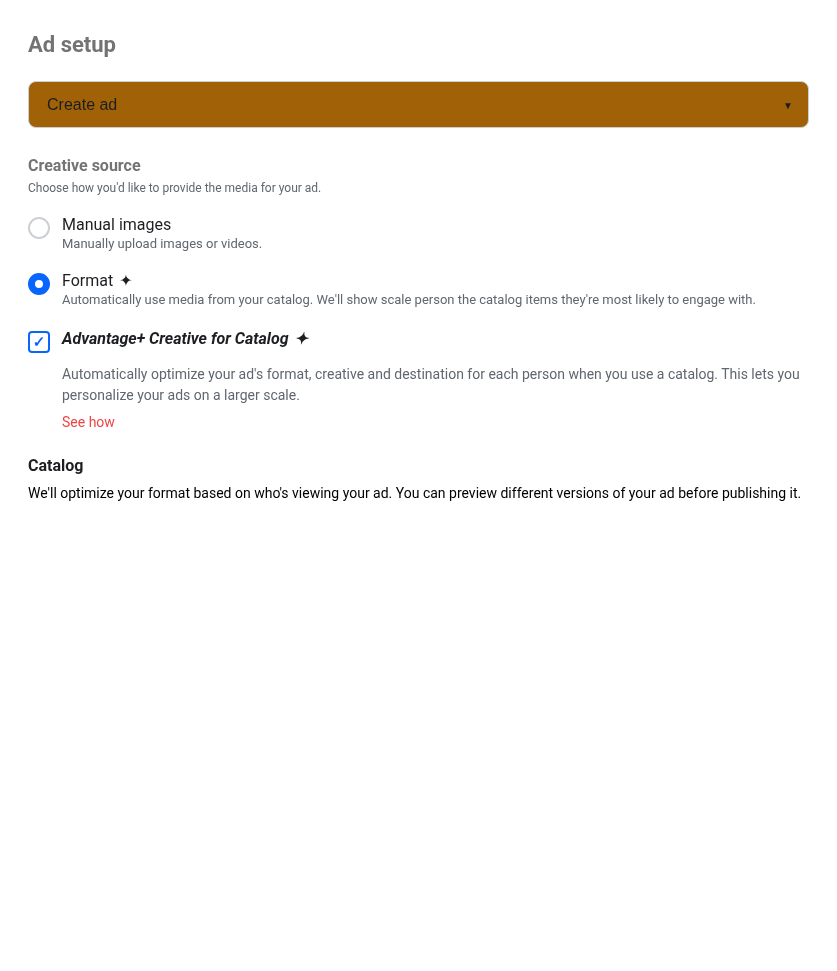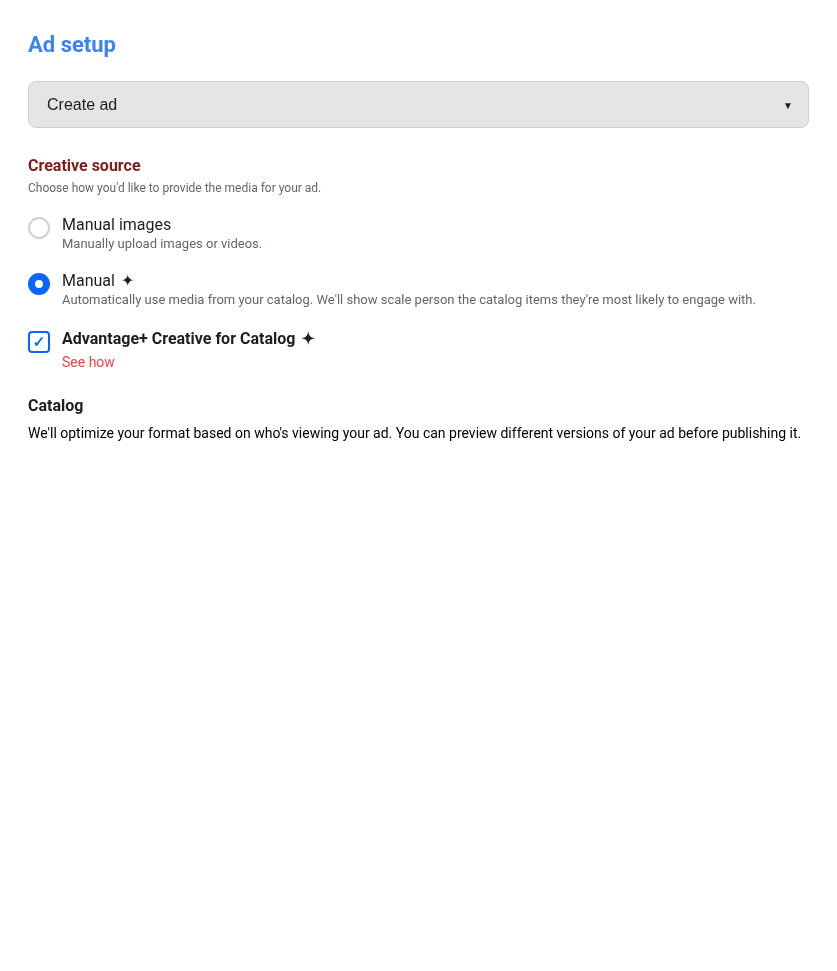--- a/index.html
+++ b/index.html
@@ -13,60 +13,60 @@
       background: #ffffff;
       color: #1c1e21;
       width: 837px;
       min-height: 971px;
       padding: 32px 28px;
     }
 
     .page-title {
       font-size: 22px;
       font-weight: 700;
-      color: #3b82f6;
+      color: #737373;
       margin-bottom: 24px;
     }
 
     .dropdown-container {
       margin-bottom: 28px;
     }
 
     .dropdown-wrapper {
       position: relative;
       width: 100%;
     }
 
     .dropdown-wrapper select {
       width: 100%;
       padding: 14px 18px;
       border: 1.5px solid #ccd0d5;
       border-radius: 8px;
       font-size: 16px;
       color: #1c1e21;
-      background: #e5e5e5;
+      background: #a16207;
       appearance: none;
       -webkit-appearance: none;
       cursor: pointer;
     }
 
     .dropdown-arrow {
       position: absolute;
       right: 16px;
       top: 50%;
       transform: translateY(-50%);
       pointer-events: none;
       font-size: 10px;
       color: #1c1e21;
     }
 
     .section-label {
       font-size: 16px;
       font-weight: 700;
-      color: #7f1d1d;
+      color: #737373;
       margin-bottom: 6px;
     }
 
     .section-description {
       font-size: 12px;
       color: #606770;
       margin-bottom: 20px;
     }
 
     .radio-option {
@@ -157,21 +157,22 @@
       flex-direction: column;
     }
 
     .checkbox-title {
       font-size: 16px;
       font-weight: 700;
       color: #1c1e21;
       display: flex;
       align-items: center;
       gap: 6px;
-      margin-bottom: 6px;
+      margin-bottom: 16px;
+      font-style: italic;
     }
 
     .checkbox-description {
       font-size: 14px;
       color: #606770;
       line-height: 1.5;
       margin-bottom: 8px;
     }
 
     .see-how-link {
@@ -223,37 +224,38 @@
     <div class="radio-text-group">
       <span class="radio-label">Manual images</span>
       <span class="radio-sublabel">Manually upload images or videos.</span>
     </div>
   </div>
 
   <div class="radio-option">
     <div class="radio-circle selected"></div>
     <div class="radio-text-group">
       <span class="radio-label">
-        <span>Manual</span>
+        <span>Format</span>
         <span class="spark-icon">✦</span>
       </span>
       <span class="radio-sublabel">Automatically use media from your catalog. We'll show scale person the catalog items they're most likely to engage with.</span>
     </div>
   </div>
 </div>
 
 <div class="checkbox-section">
   <div class="checkbox-box">
     <span class="checkmark">✓</span>
   </div>
   <div class="checkbox-content">
     <div class="checkbox-title">
       <span>Advantage+ Creative for Catalog</span>
       <span class="spark-icon">✦</span>
     </div>
+    <div class="checkbox-description">Automatically optimize your ad's format, creative and destination for each person when you use a catalog. This lets you personalize your ads on a larger scale.</div>
     <a class="see-how-link" href="#">See how</a>
   </div>
 </div>
 
 <div class="format-section">
   <div class="format-title">Catalog</div>
   <div class="format-description">We'll optimize your format based on who's viewing your ad. You can preview different versions of your ad before publishing it.</div>
 </div>
 
 </body></html>

